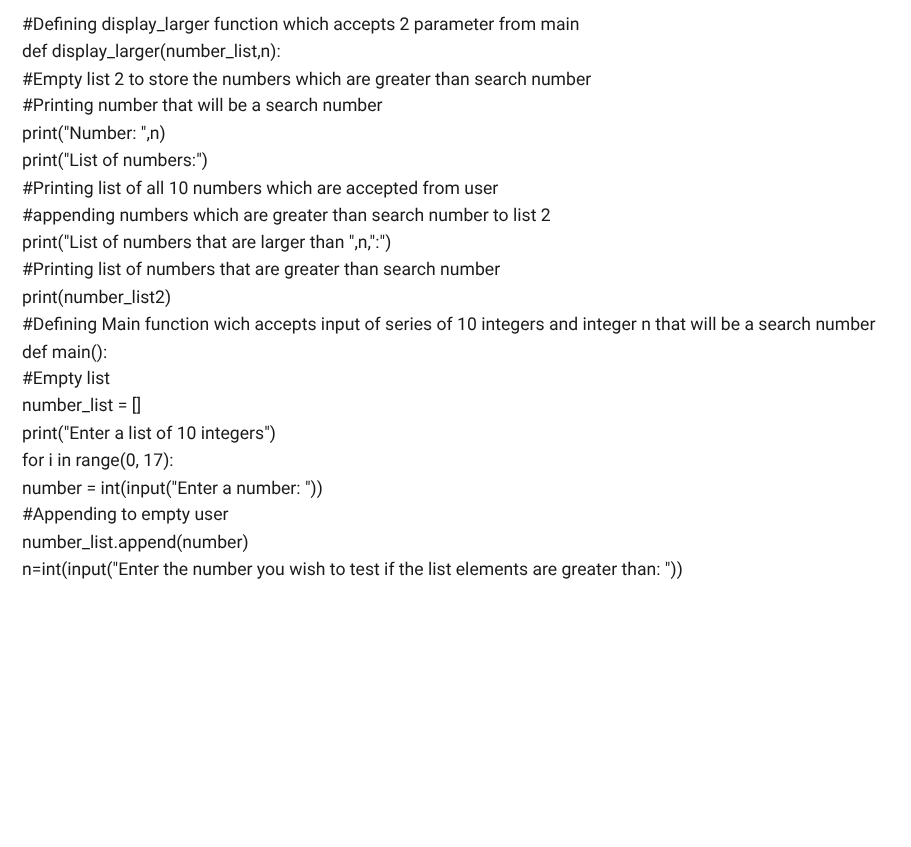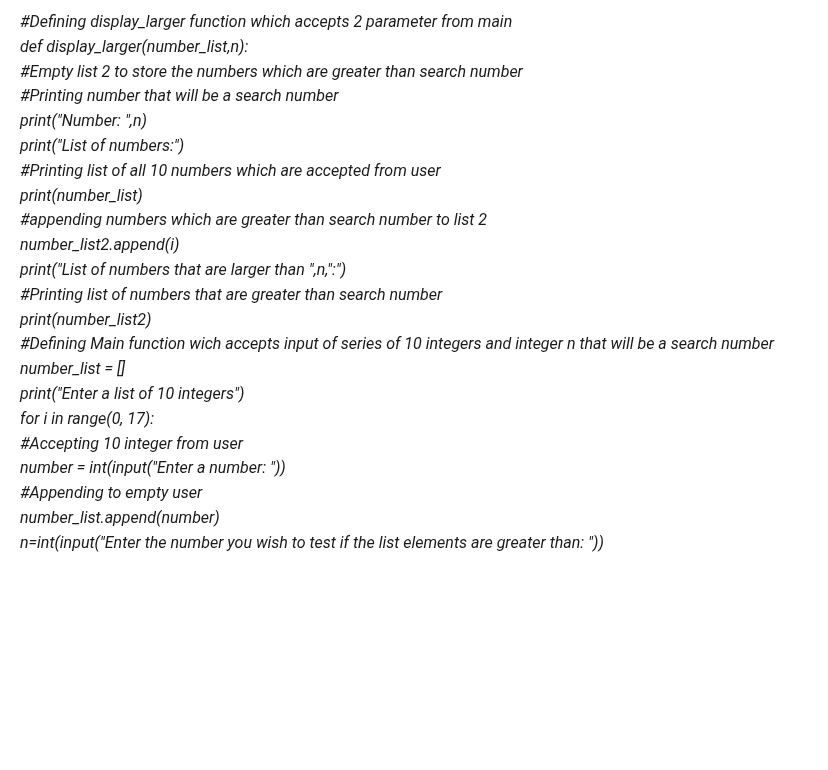--- a/index.html
+++ b/index.html
@@ -1,19 +1,18 @@
 <!DOCTYPE html>
 <html><head>
   <meta charset="utf-8">
   <style>
     * {
       margin: 0;
       padding: 0;
       box-sizing: border-box;
-      font-style: italic;
     }
     body {
       font-family: -apple-system, BlinkMacSystemFont, 'Segoe UI', Roboto, Helvetica, Arial, sans-serif;
       background: #ffffff;
       padding: 10px 20px;
       width: 828px;
       font-size: 16px;
       line-height: 1.55;
       color: #1a1a1a;
     }
@@ -26,28 +25,27 @@
 <body>
 
 <div>
   <div class="code-line">#Defining display_larger function which accepts 2 parameter from main</div>
   <div class="code-line">def display_larger(number_list,n):</div>
   <div class="code-line">#Empty list 2 to store the numbers which are greater than search number</div>
   <div class="code-line">#Printing number that will be a search number</div>
   <div class="code-line">print("Number: ",n)</div>
   <div class="code-line">print("List of numbers:")</div>
   <div class="code-line">#Printing list of all 10 numbers which are accepted from user</div>
-  <div class="code-line">print(number_list)</div>
   <div class="code-line">#appending numbers which are greater than search number to list 2</div>
-  <div class="code-line">number_list2.append(i)</div>
   <div class="code-line">print("List of numbers that are larger than ",n,":")</div>
   <div class="code-line">#Printing list of numbers that are greater than search number</div>
   <div class="code-line">print(number_list2)</div>
   <div class="code-line">#Defining Main function wich accepts input of series of 10 integers and integer n that will be a search number</div>
+  <div class="code-line">def main():</div>
+  <div class="code-line">#Empty list</div>
   <div class="code-line">number_list = []</div>
   <div class="code-line">print("Enter a list of 10 integers")</div>
   <div class="code-line">for i in range(0, 17):</div>
-  <div class="code-line">#Accepting 10 integer from user</div>
   <div class="code-line">number = int(input("Enter a number: "))</div>
   <div class="code-line">#Appending to empty user</div>
   <div class="code-line">number_list.append(number)</div>
   <div class="code-line">n=int(input("Enter the number you wish to test if the list elements are greater than: "))</div>
 </div>
 
 </body></html>

